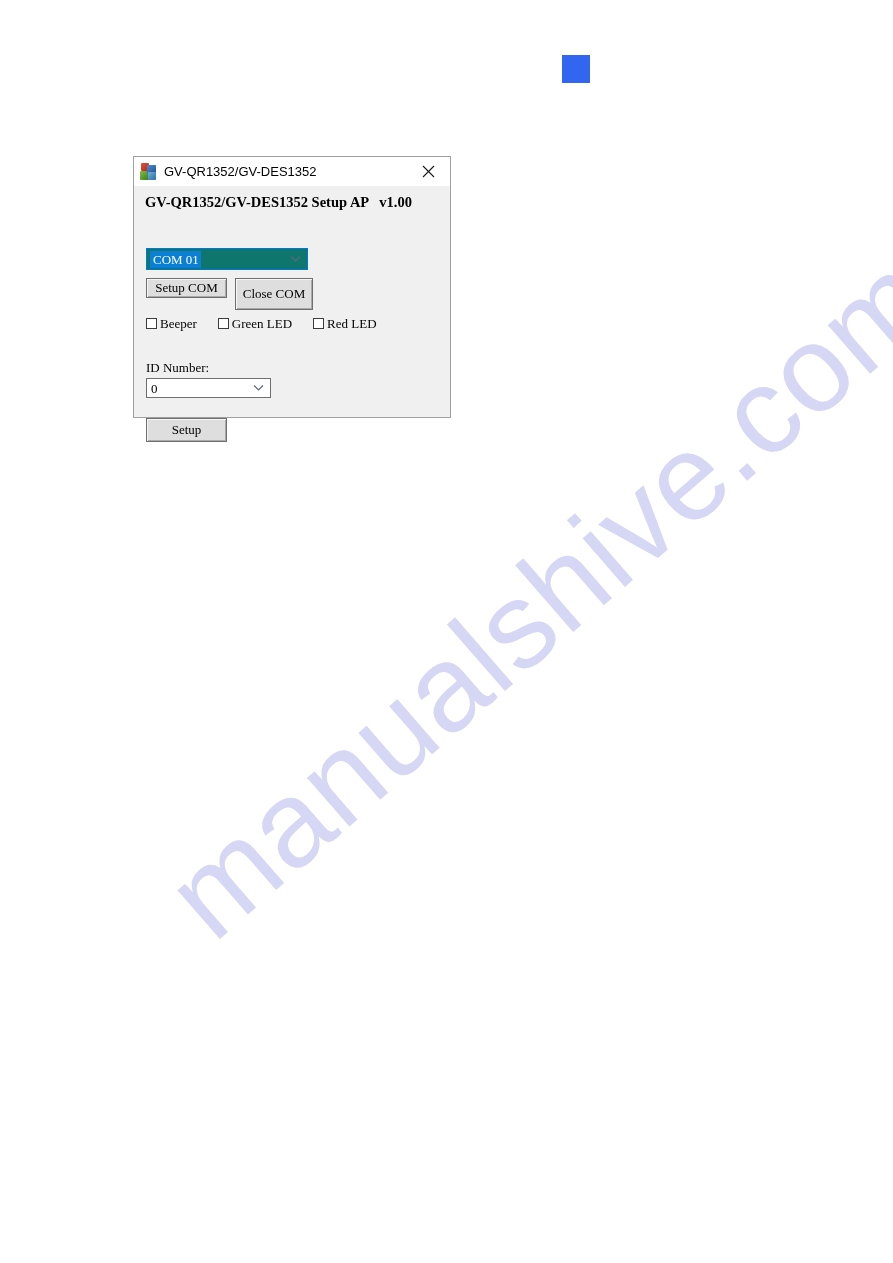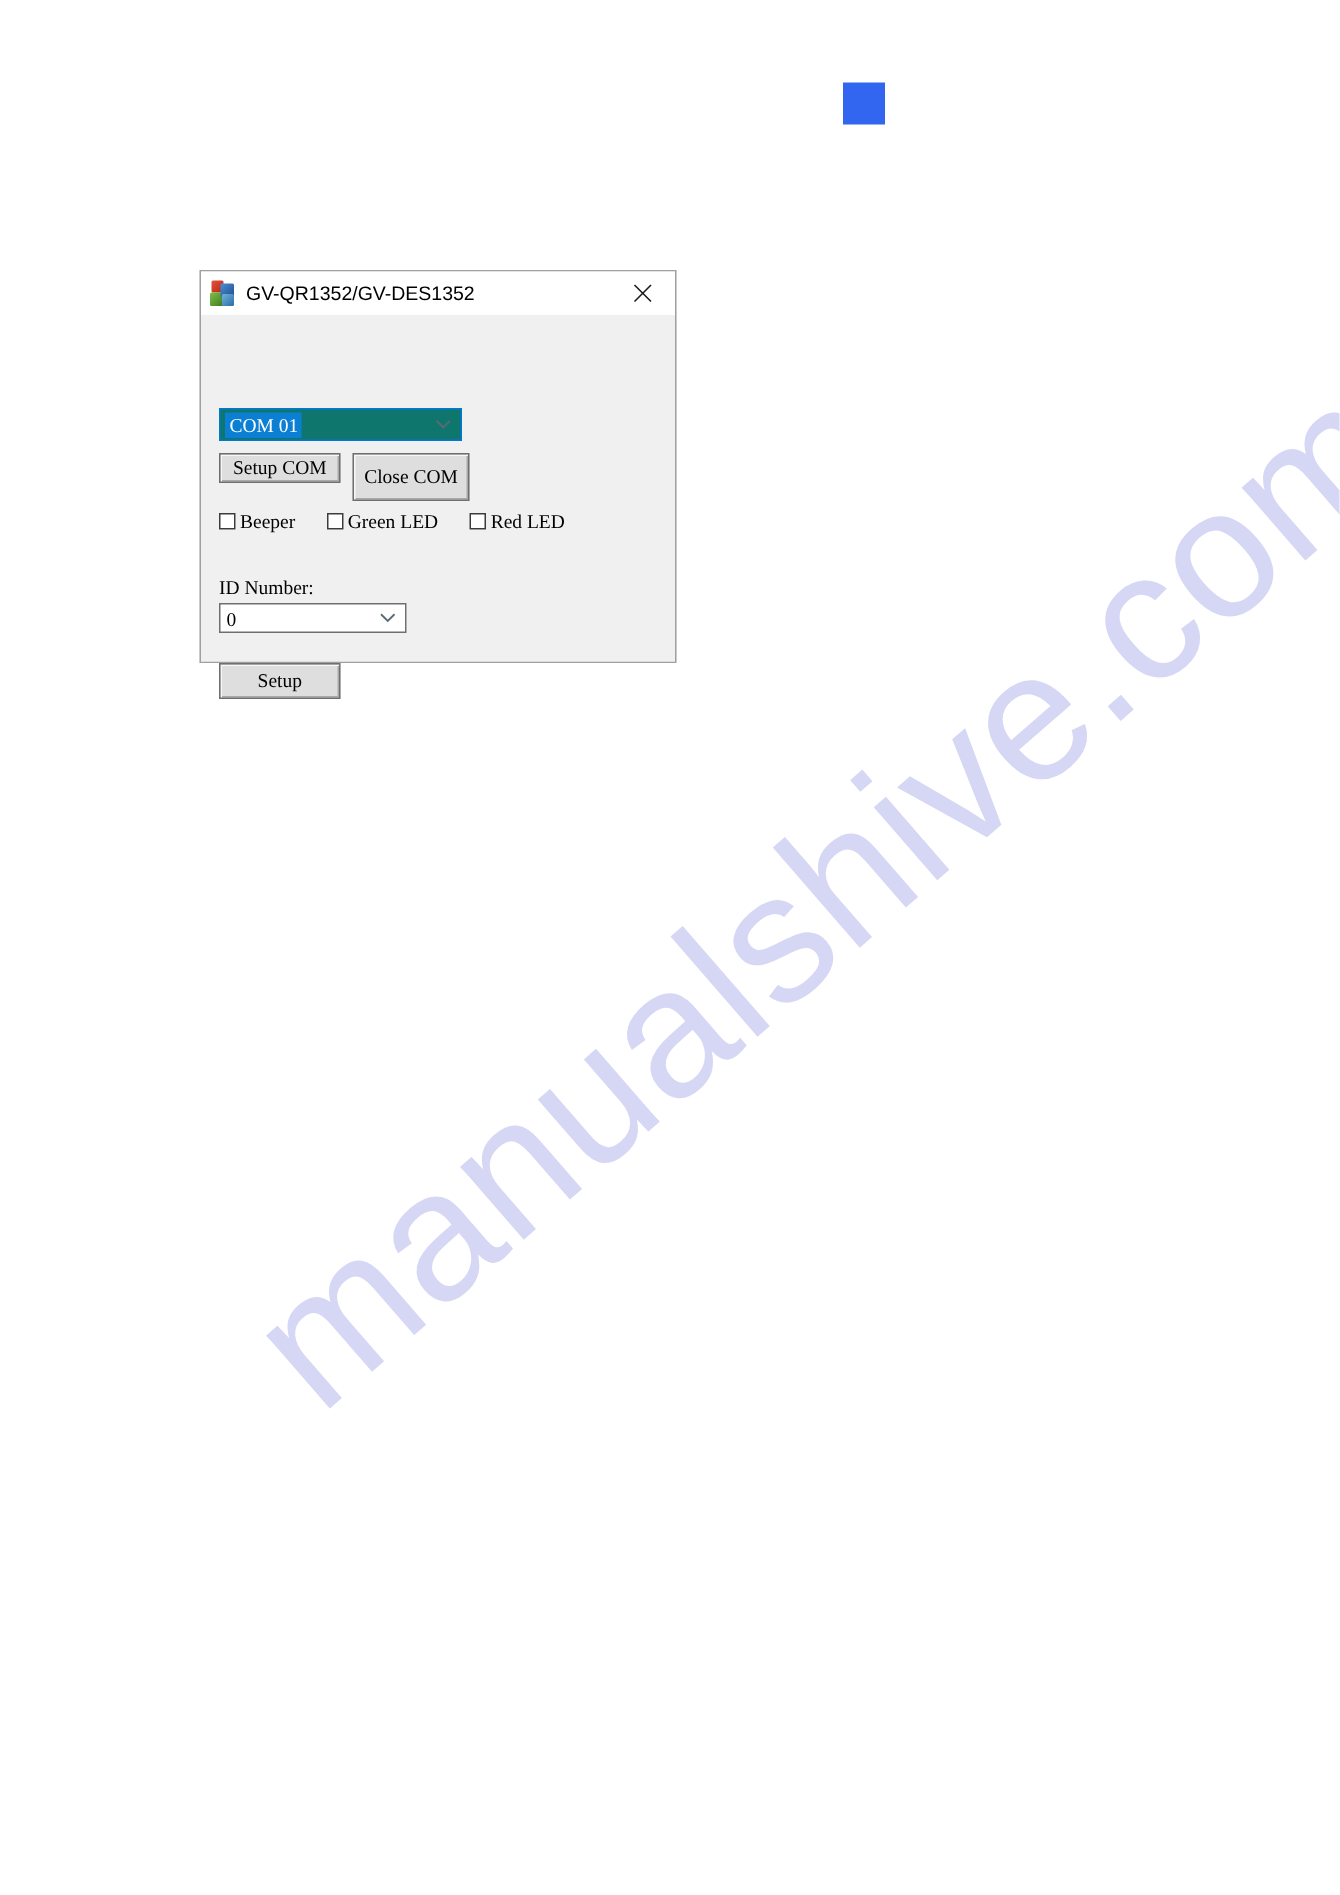--- a/index.html
+++ b/index.html
@@ -46,21 +46,20 @@
   #dialog {
     position: absolute;
     left: 133px;
     top: 156px;
     width: 318px;
     height: 262px;
     background: #f0f0f0;
     border: 1px solid #a0a0a0;
     box-sizing: border-box;
     box-shadow: 0 0 0 0 rgba(0,0,0,0);
-    margin-top: 24px;
   }
 
   .titlebar {
     height: 29px;
     background: #ffffff;
     display: flex;
     align-items: center;
     box-sizing: border-box;
     padding-left: 6px;
     position: relative;
@@ -277,20 +276,21 @@
     <div class="titlebar-close">
       <svg width="13" height="13" viewBox="0 0 13 13">
         <line x1="1" y1="1" x2="12" y2="12" stroke="#1a1a1a" stroke-width="1.1"></line>
         <line x1="12" y1="1" x2="1" y2="12" stroke="#1a1a1a" stroke-width="1.1"></line>
       </svg>
     </div>
   </div>
 
   <div class="dialog-body">
 
+    <div id="app-heading">GV-QR1352/GV-DES1352 Setup AP   v1.00</div>
 
     <div id="com-combo">
       <span class="selected-value">COM 01</span>
       <span class="combo-arrow">
         <svg width="11" height="7" viewBox="0 0 11 7">
           <polyline points="1,1 5.5,5.5 10,1" fill="none" stroke="#5a6a74" stroke-width="1.2"></polyline>
         </svg>
       </span>
     </div>
 

